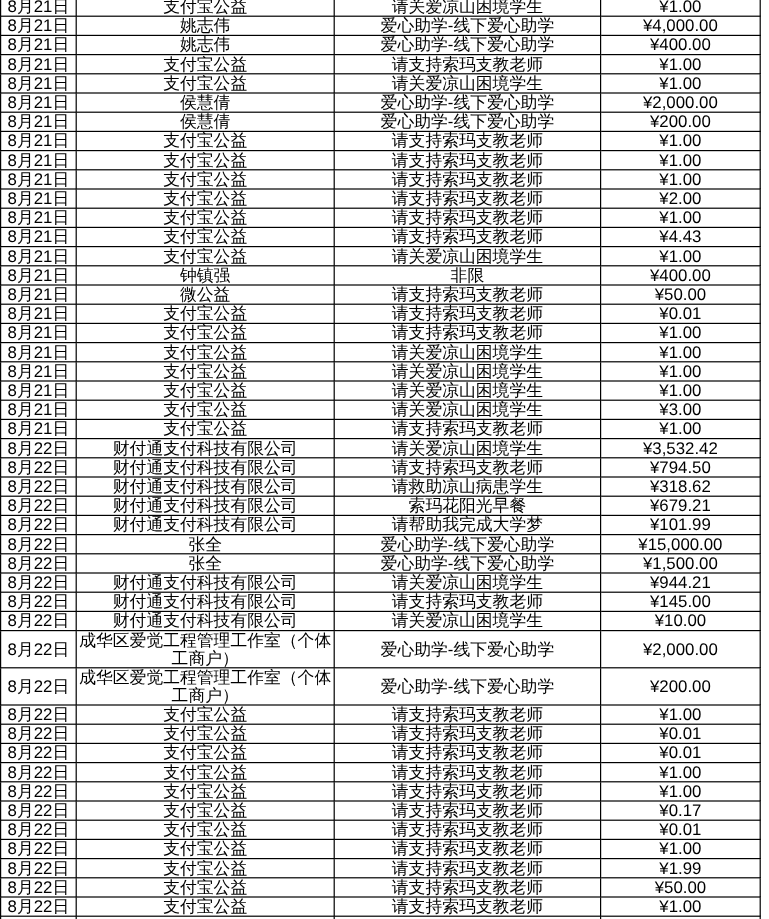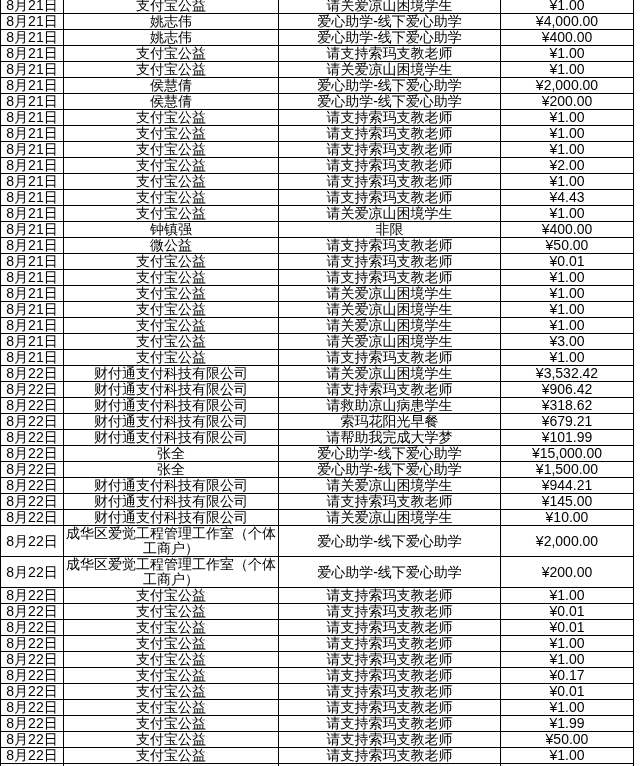--- a/index.html
+++ b/index.html
@@ -196,21 +196,21 @@
         <tr>
           <td>8月22日</td>
           <td>财付通支付科技有限公司</td>
           <td>请关爱凉山困境学生</td>
           <td>¥3,532.42</td>
         </tr>
         <tr>
           <td>8月22日</td>
           <td>财付通支付科技有限公司</td>
           <td>请支持索玛支教老师</td>
-          <td>¥906.42</td>
+          <td>¥794.50</td>
         </tr>
         <tr>
           <td>8月22日</td>
           <td>财付通支付科技有限公司</td>
           <td>请救助凉山病患学生</td>
           <td>¥318.62</td>
         </tr>
         <tr>
           <td>8月22日</td>
           <td>财付通支付科技有限公司</td>

